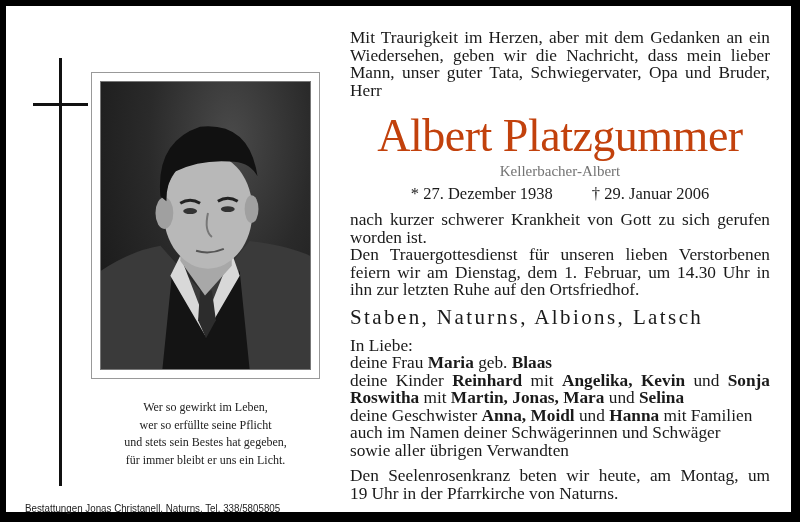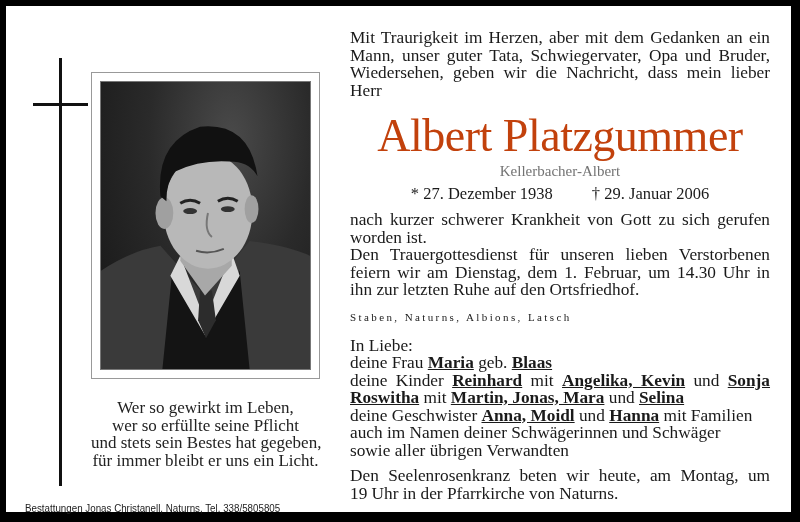--- a/index.html
+++ b/index.html
@@ -28,21 +28,21 @@
     }
     .photo {
       position: absolute; left: 8px; top: 8px; width: 211px; height: 289px;
       border: 1px solid #777; box-sizing: border-box;
       background: radial-gradient(ellipse at 62% 20%, #4a4a4a 0%, #2a2a2a 45%, #151515 100%);
       overflow: hidden;
     }
     .photo svg { position: absolute; left: 0; top: 0; width: 100%; height: 100%; }
     .poem {
       position: absolute; left: 85px; top: 393px; width: 229px;
-      text-align: center; font-size: 17px; line-height: 17.5px; color: #222;
+      text-align: center; font-size: 12px; line-height: 17.5px; color: #222;
     }
     .poem div { white-space: nowrap; }
     .funeral-home {
       position: absolute; left: 19px; top: 496px;
       font-family: "Liberation Sans", "DejaVu Sans", sans-serif;
       font-size: 11.5px; color: #222; transform: scaleX(0.85); transform-origin: left top;
       white-space: nowrap;
     }
     .right {
       position: absolute; left: 344px; top: 23px; width: 420px;
@@ -52,23 +52,23 @@
     .name {
       text-align: center; font-size: 46px; line-height: 50px; margin-top: 12px;
       letter-spacing: -0.5px; color: #c2410c;
     }
     .nick { text-align: center; font-size: 15px; line-height: 20px; margin-top: 0px; color: #737373; }
     .dates {
       display: flex; justify-content: center; gap: 39px;
       font-size: 16.5px; line-height: 21px; margin-top: 2px;
     }
     .p-block { margin-top: 7px; }
-    .places { margin-top: 8px; letter-spacing: 2.4px; font-size: 11px; line-height: 20px; }
+    .places { margin-top: 8px; letter-spacing: 2.4px; font-size: 21px; line-height: 20px; }
     .love { margin-top: 10px; }
-    .family b { font-weight: bold; text-decoration: underline; }
+    .family b { font-weight: bold; }
     .rosary { margin-top: 8px; }
     .line { white-space: nowrap; }
   </style>
 </head>
 <body>
 
 <div class="frame">
 
   <div class="cross-v"></div>
   <div class="cross-h"></div>
@@ -112,22 +112,22 @@
     <div>wer so erfüllte seine Pflicht</div>
     <div>und stets sein Bestes hat gegeben,</div>
     <div>für immer bleibt er uns ein Licht.</div>
   </div>
 
   <div class="funeral-home">Bestattungen Jonas Christanell, Naturns, Tel. 338/5805805</div>
 
   <div class="right">
     <div>
       <div class="just-line">Mit Traurigkeit im Herzen, aber mit dem Gedanken an ein</div>
+      <div class="just-line">Wiedersehen, geben wir die Nachricht, dass mein lieber</div>
       <div class="just-line">Mann, unser guter Tata, Schwiegervater, Opa und Bruder,</div>
-      <div class="just-line">Wiedersehen, geben wir die Nachricht, dass mein lieber</div>
       <div class="line">Herr</div>
     </div>
 
     <div class="name">Albert Platzgummer</div>
     <div class="nick">Kellerbacher-Albert</div>
     <div class="dates">
       <span>* 27. Dezember 1938</span>
       <span>† 29. Januar 2006</span>
     </div>
 

